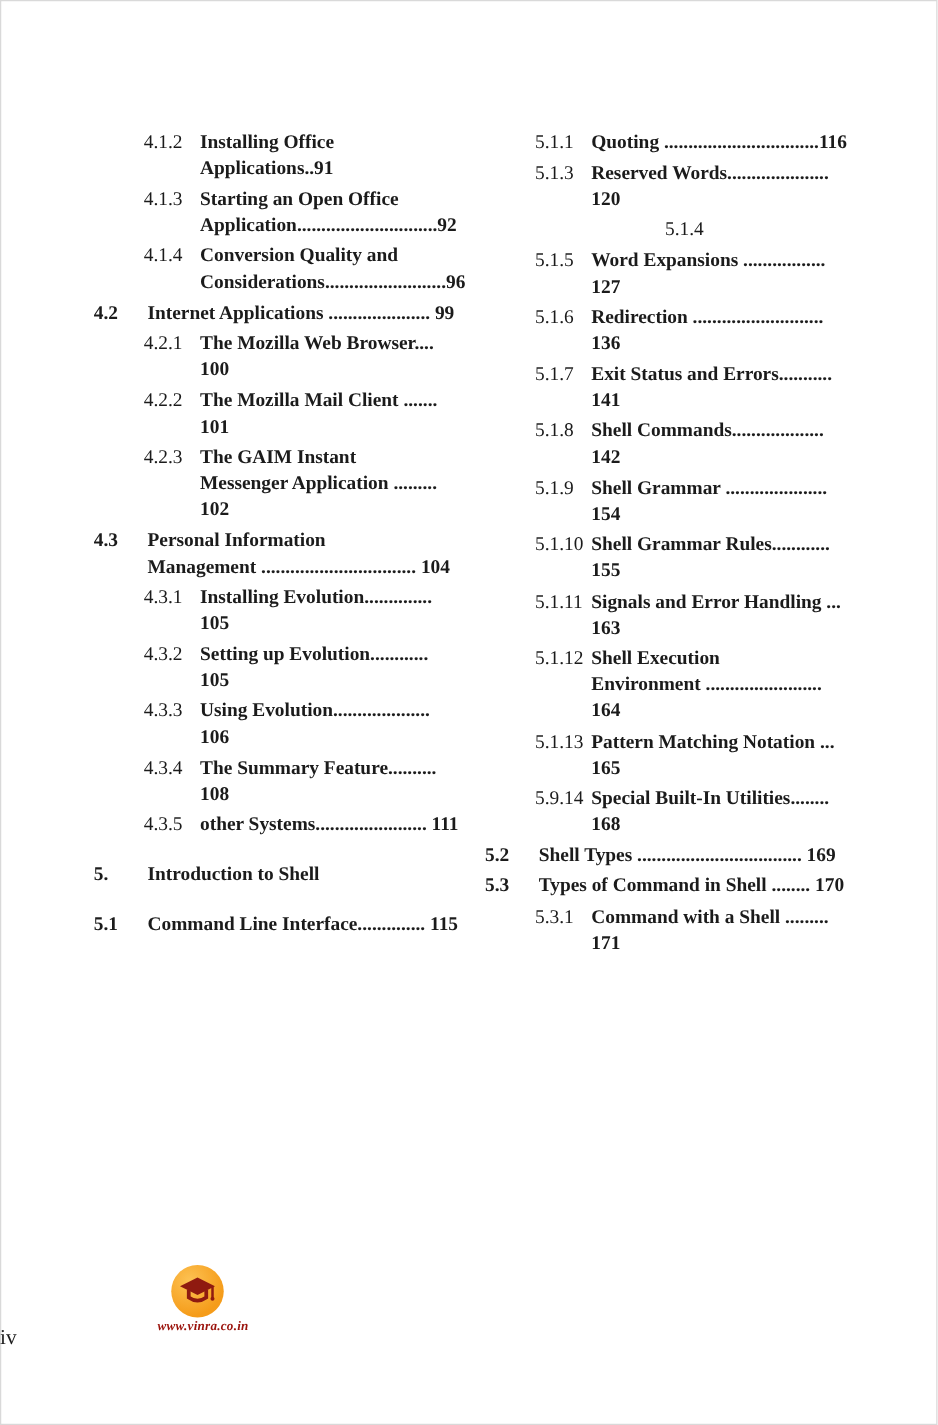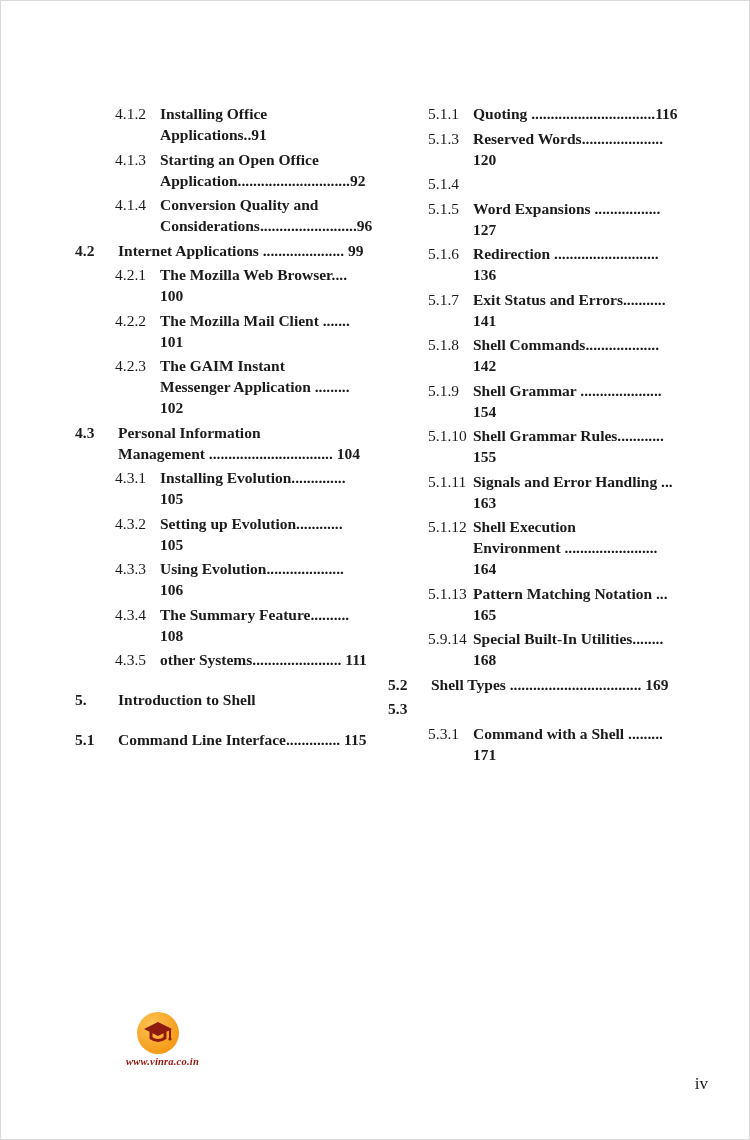--- a/index.html
+++ b/index.html
@@ -32,20 +32,21 @@
   }
   .toc-col {
     width: 293px;
   }
 
   .entry {
     display: flex;
     font-size: 15.5px;
     line-height: 21px;
     margin-bottom: 3.5px;
+    justify-content: center;
   }
   .entry .num {
     flex: 0 0 43px;
   }
   .entry.l2 {
     padding-left: 40px;
   }
   .entry.l2 .num {
     flex: 0 0 45px;
   }
@@ -82,26 +83,25 @@
     font-size: 10.5px;
     font-weight: bold;
     font-style: italic;
     color: #9b130c;
     letter-spacing: 0.2px;
     white-space: nowrap;
   }
 
   .page-number {
     position: absolute;
-    left: 16px;
+    left: 0;
     top: 1060px;
     width: 692px;
-    text-align: right;
+    text-align: left;
     font-size: 17px;
-    margin-top: 14px;
   }
 </style>
 </head>
 <body>
 
 <div class="page-frame"></div>
 
 <div class="toc-wrap">
   <div class="toc-col">
       <div class="entry l2">
@@ -277,20 +277,23 @@
         </span>
   </div>
       <div class="entry l1 bold">
     <span class="num">5.2</span>
     <span class="titles">
           <div>Shell Types .................................. 169</div>
         </span>
   </div>
       <div class="entry l1 bold">
     <span class="num">5.3</span>
+    <span class="titles">
+          <div>Types of Command in Shell ........ 170</div>
+        </span>
   </div>
       <div class="entry l2">
     <span class="num">5.3.1</span>
     <span class="titles">
           <div>Command with a Shell ......... 171</div>
         </span>
   </div>
     </div>
 </div>
 

